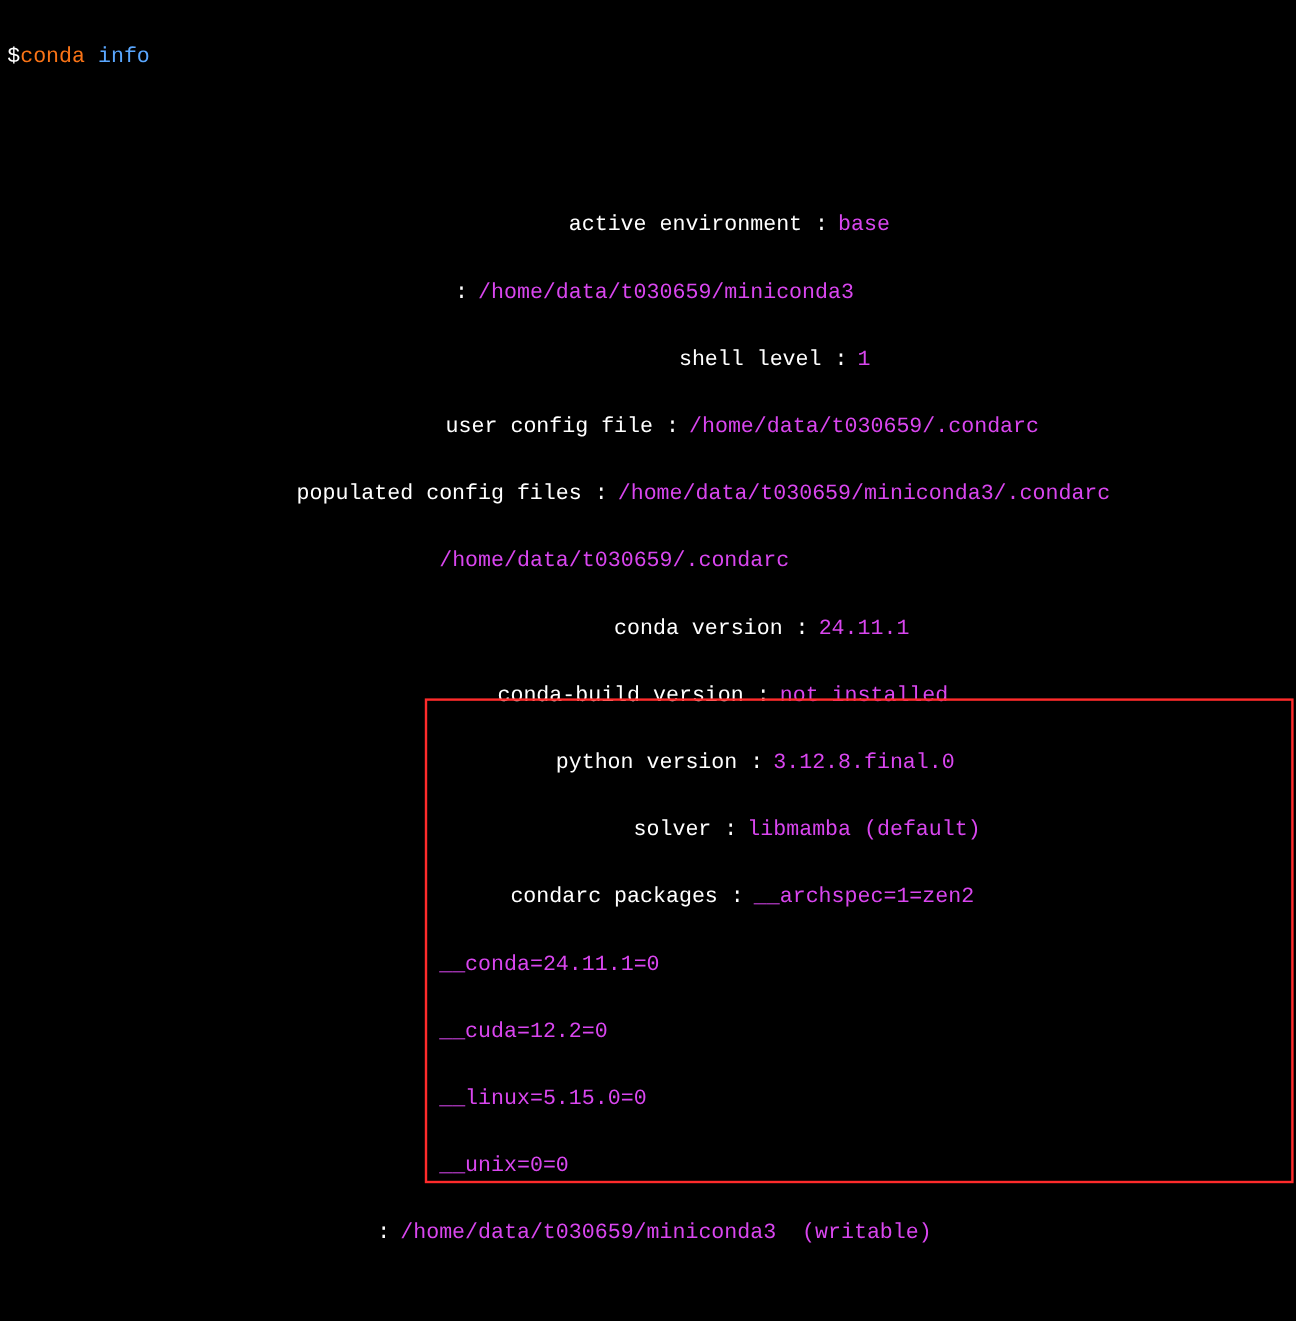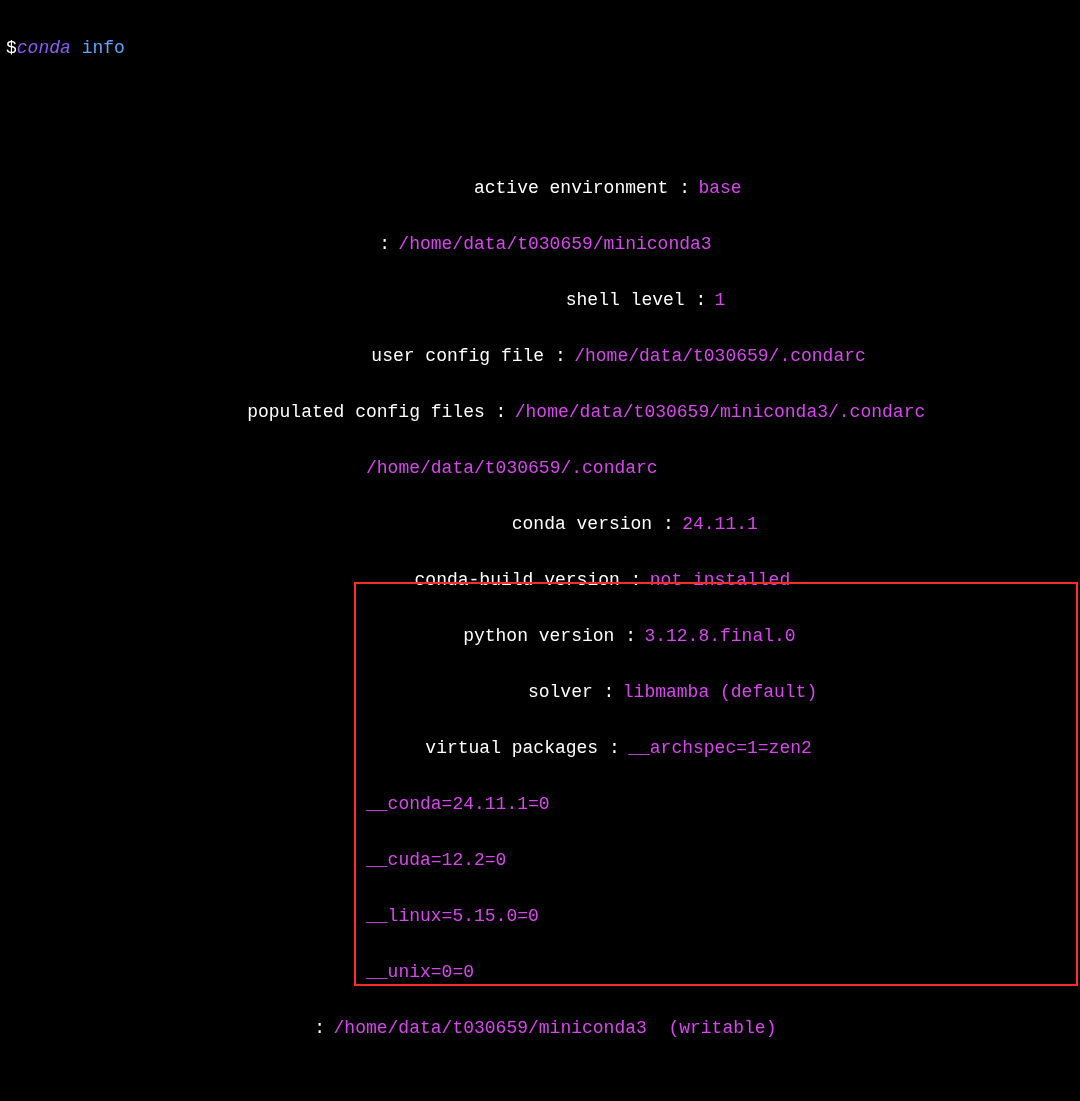--- a/index.html
+++ b/index.html
@@ -11,21 +11,21 @@
     font-size: 18px;
     line-height: 28px;
     width: 1080px;
   }
   .terminal {
     padding: 6px 6px 20px 6px;
     white-space: pre;
     position: relative;
   }
   .prompt-sym { color: #fff; }
-  .cmd { color: #8b5cf6; font-style: italic; }
+  .cmd { color: #f97316; }
   .arg-blue { color: #5aa7ff; }
   .row { display: flex; justify-content: center; }
   .label {
     display: inline-block;
     width: 330px;
     text-align: right;
     color: #fff;
   }
   .sep { display:inline-block; width: 30px; text-align:center; }
   .val { color: #d946ef; }
@@ -46,21 +46,21 @@
 <div class="row"><span class="label">active environment</span><span class="sep"> : </span><span class="val">base</span></div>
 <div class="row"><span class="sep"> : </span><span class="val">/home/data/t030659/miniconda3</span></div>
 <div class="row"><span class="label">shell level</span><span class="sep"> : </span><span class="val">1</span></div>
 <div class="row"><span class="label">user config file</span><span class="sep"> : </span><span class="val">/home/data/t030659/.condarc</span></div>
 <div class="row"><span class="label">populated config files</span><span class="sep"> : </span><span class="val">/home/data/t030659/miniconda3/.condarc</span></div>
 <div class="indent-val"><span class="val">/home/data/t030659/.condarc</span></div>
 <div class="row"><span class="label">conda version</span><span class="sep"> : </span><span class="val">24.11.1</span></div>
 <div class="row"><span class="label">conda-build version</span><span class="sep"> : </span><span class="val">not installed</span></div>
 <div class="row"><span class="label">python version</span><span class="sep"> : </span><span class="val">3.12.8.final.0</span></div>
 <div class="row"><span class="label">solver</span><span class="sep"> : </span><span class="val">libmamba (default)</span></div>
-<div class="row"><span class="label">virtual packages</span><span class="sep"> : </span><span class="val">__archspec=1=zen2</span></div>
+<div class="row"><span class="label">condarc packages</span><span class="sep"> : </span><span class="val">__archspec=1=zen2</span></div>
 <div class="indent-val"><span class="val">__conda=24.11.1=0</span></div>
 <div class="indent-val"><span class="val">__cuda=12.2=0</span></div>
 <div class="indent-val"><span class="val">__linux=5.15.0=0</span></div>
 <div class="indent-val"><span class="val">__unix=0=0</span></div>
 <div class="row"><span class="sep"> : </span><span class="val">/home/data/t030659/miniconda3  (writable)</span></div>
 
 
 
 
 

